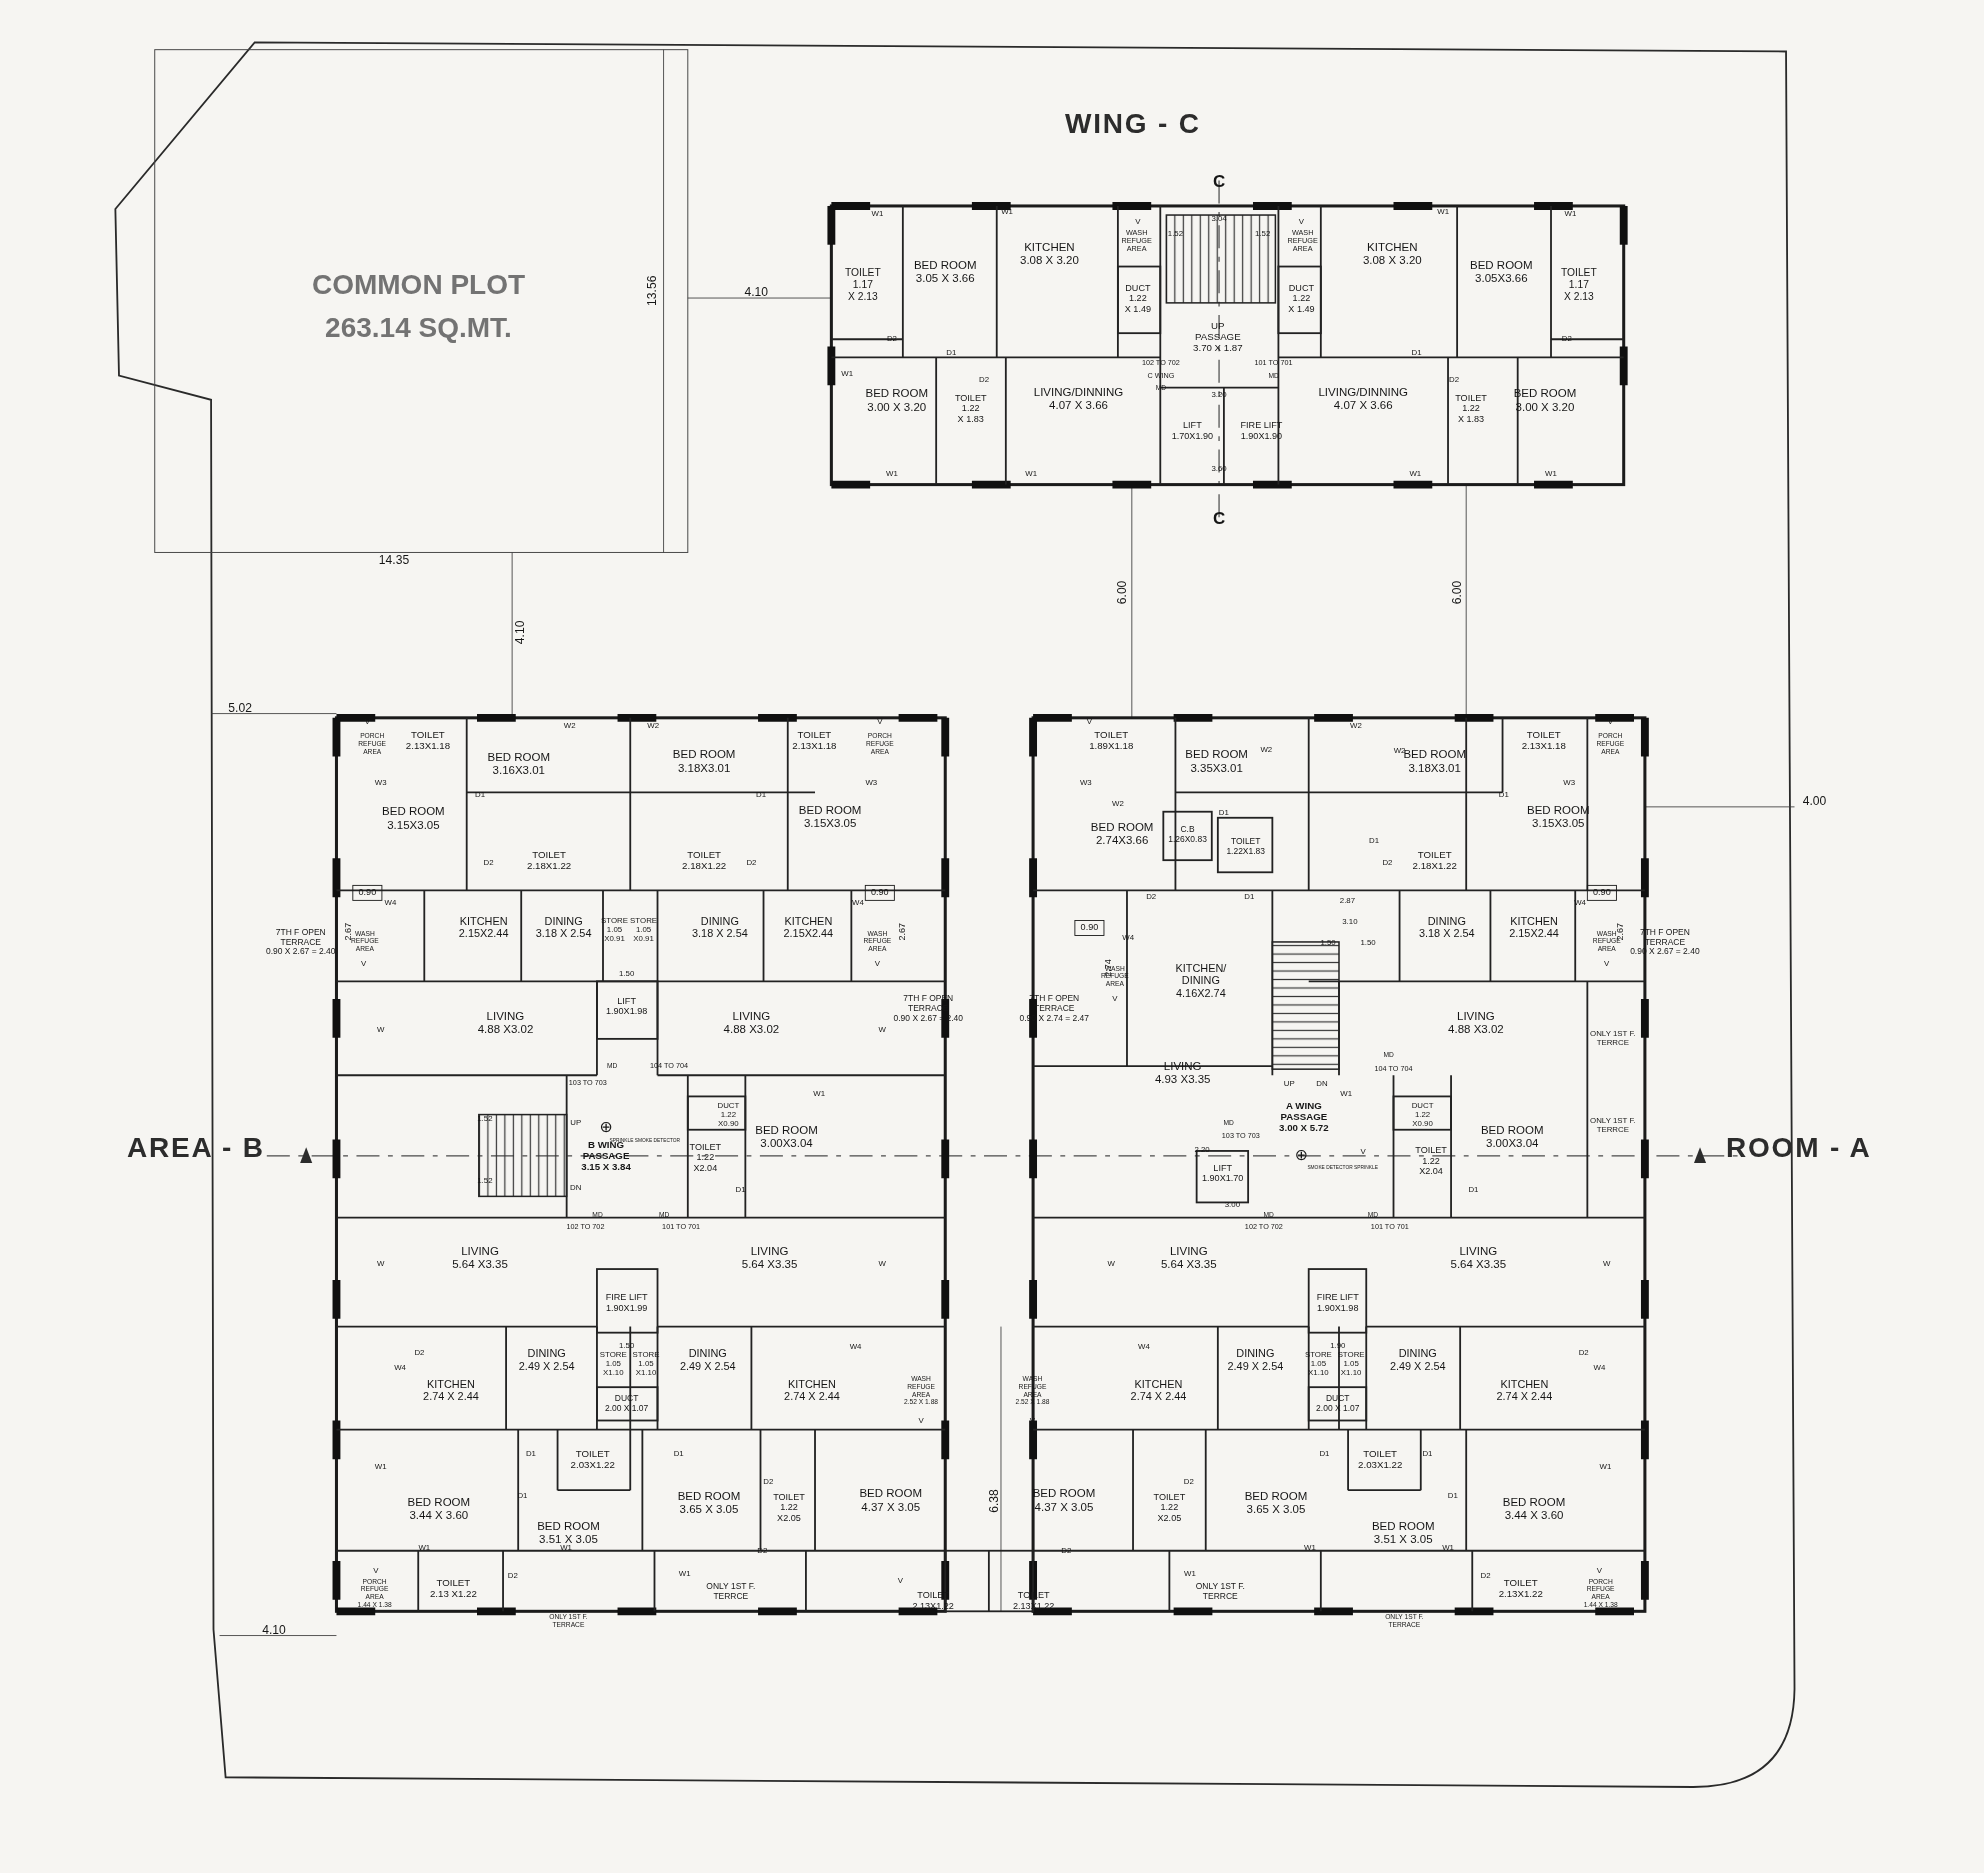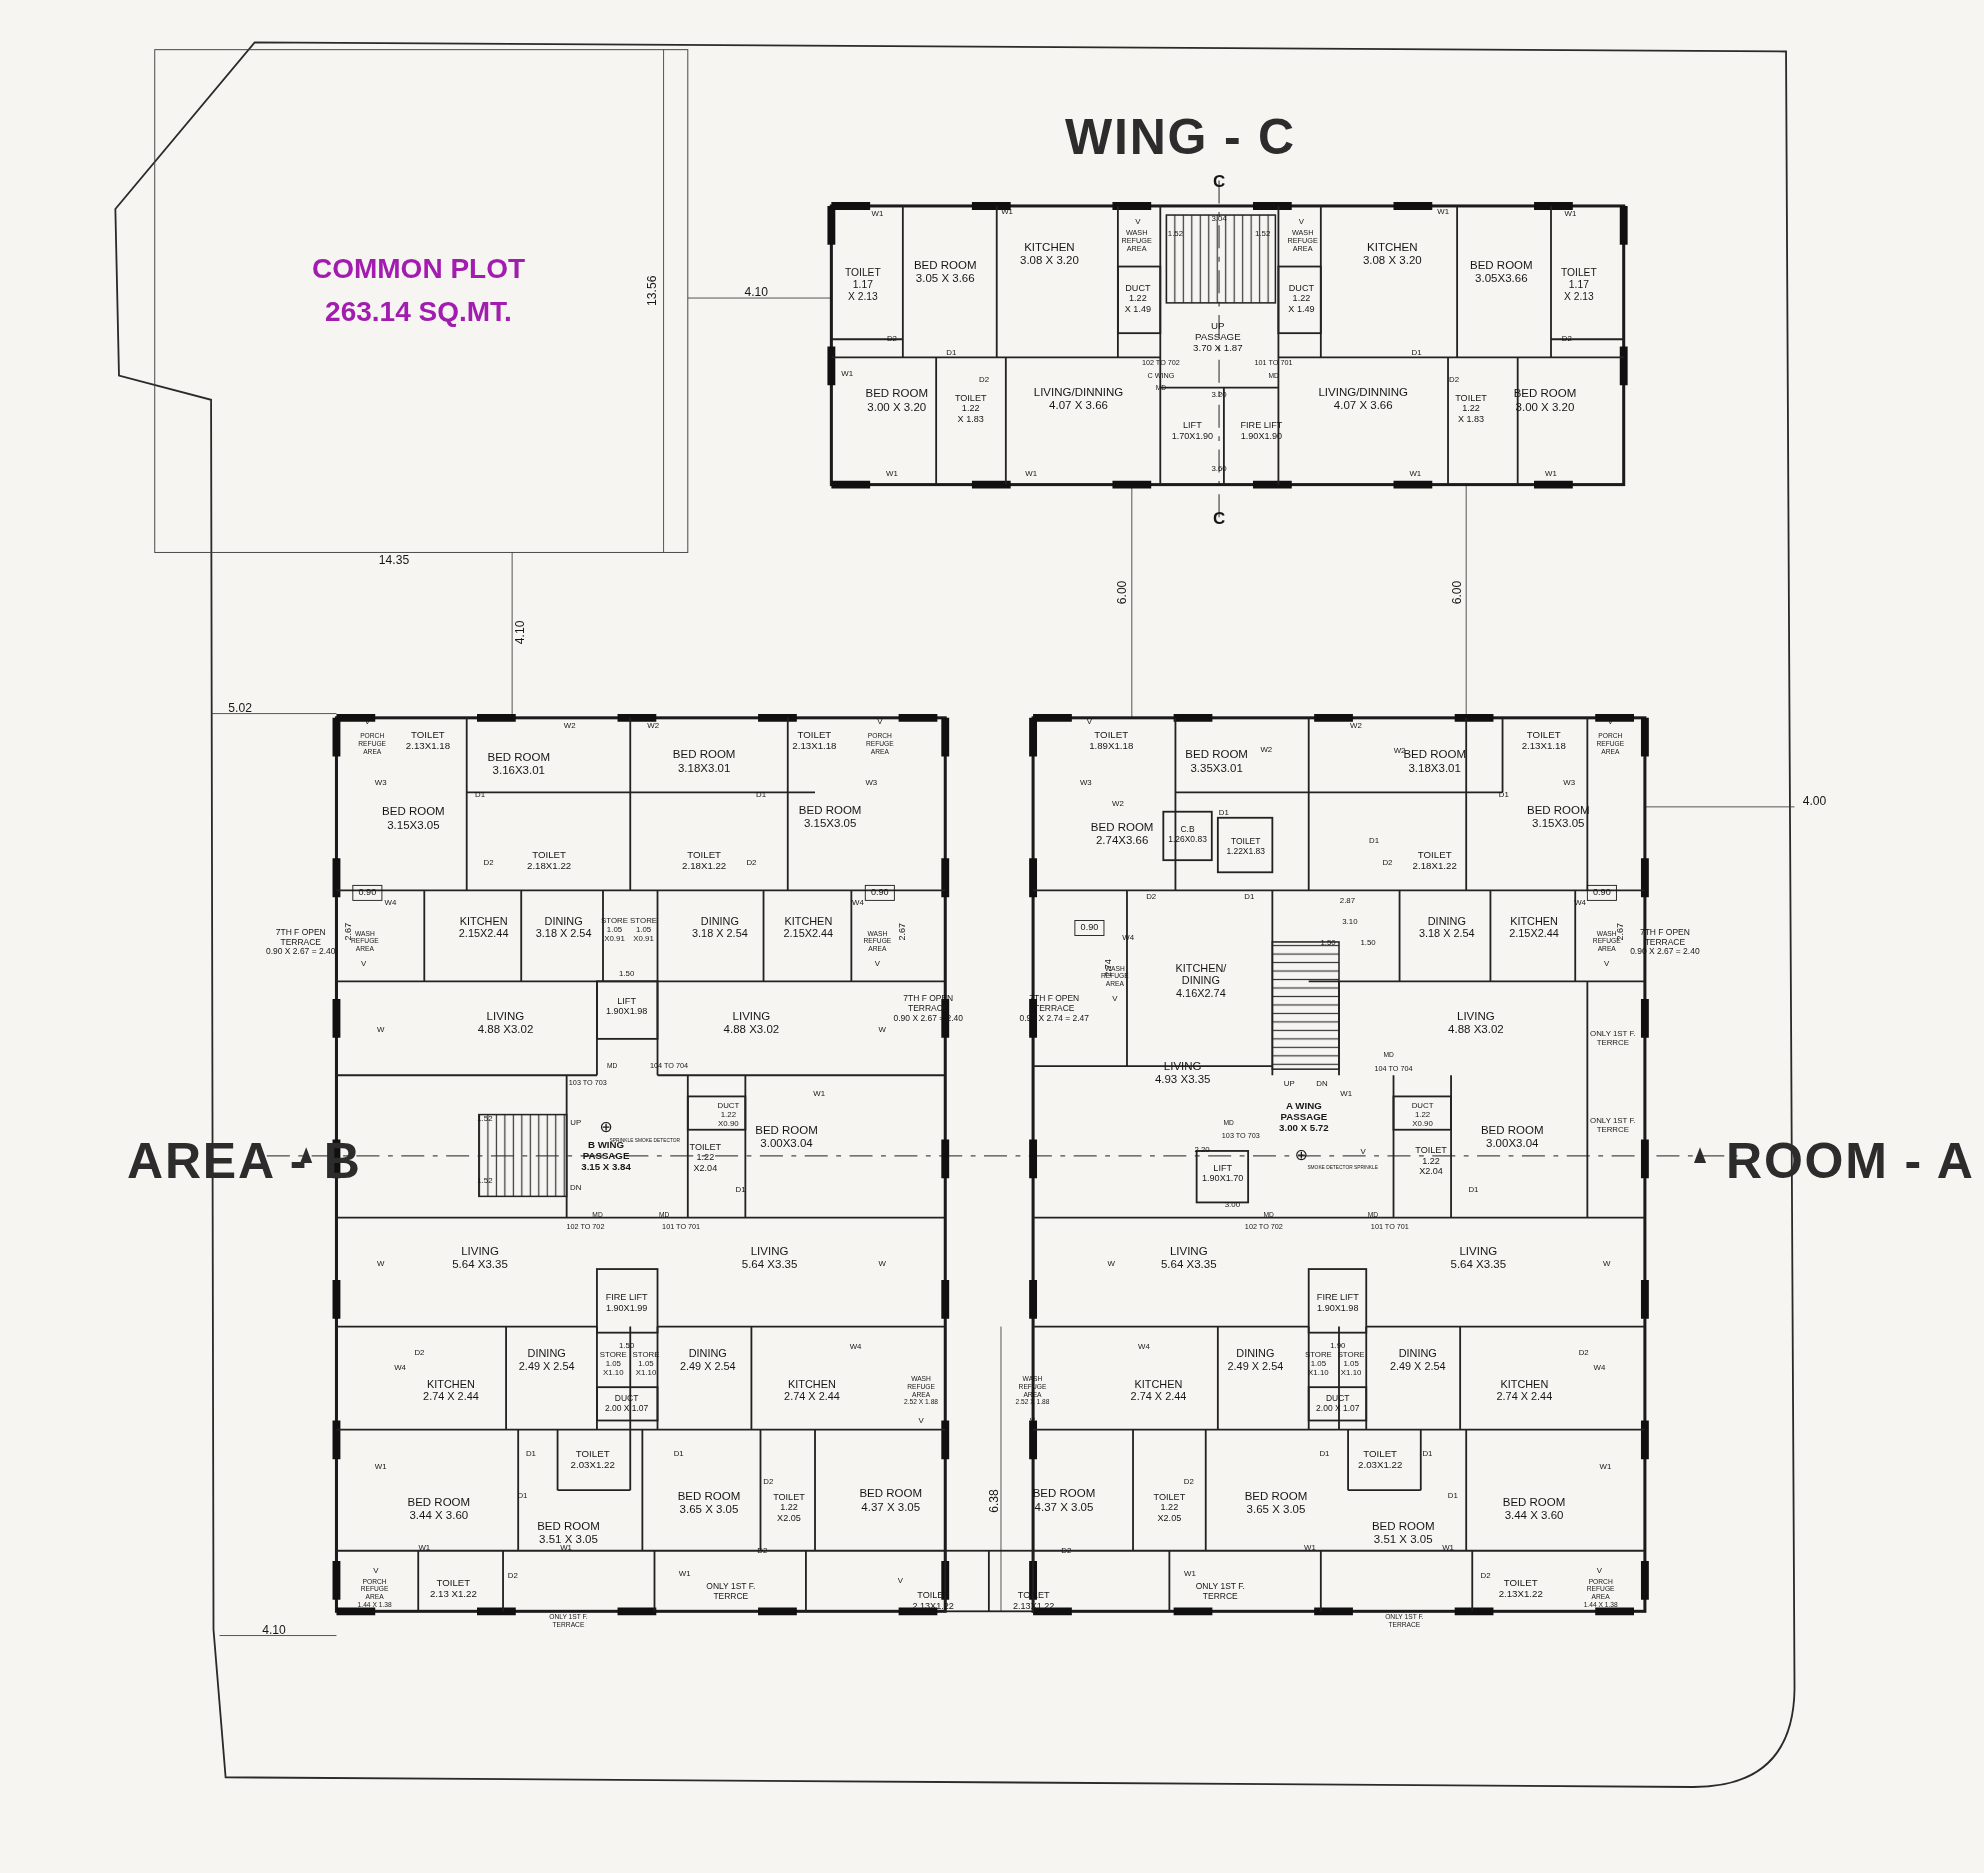--- a/index.html
+++ b/index.html
@@ -8,25 +8,25 @@
   .outer{fill:none;stroke:#1b1b1b;stroke-width:5;}
   .win{fill:none;stroke:#101010;stroke-width:13;stroke-dasharray:64 168;}
   .wall{fill:none;stroke:#222;stroke-width:3;}
   .cell{fill:none;stroke:#222;stroke-width:3;}
   .thin{fill:none;stroke:#444;stroke-width:1.6;}
   .dim{fill:none;stroke:#3a3a3a;stroke-width:1.4;}
   .dash{fill:none;stroke:#4a4a4a;stroke-width:2;stroke-dasharray:38 14 8 14;}
   .hatchbox{stroke:#222;stroke-width:2.5;}
   .boundary{fill:none;stroke:#2a2a2a;stroke-width:3;}
   #labels-layer text{fill:#161616;font-family:"Liberation Sans",sans-serif;}
-  .big-title{position:absolute;font-weight:bold;color:#2c2c2c;letter-spacing:1.8px;font-size:50px;white-space:nowrap;}
+  .big-title{position:absolute;font-weight:bold;color:#2c2c2c;letter-spacing:1.8px;font-size:28px;white-space:nowrap;}
   .wing-c-title{left:1065px;top:108px;}
   .wing-b-title{left:127px;top:1132px;}
   .wing-a-title{left:1726px;top:1132px;}
-  .common-plot{position:absolute;left:261px;top:247px;width:315px;text-align:center;color:#a21caf;font-size:28px;font-weight:600;line-height:1.55;}
+  .common-plot{position:absolute;left:261px;top:263px;width:315px;text-align:center;color:#737373;font-size:28px;font-weight:600;line-height:1.55;}
 </style>
 </head>
 <body>
 
 <div class="sheet">
 
   <svg viewBox="0 0 3276 3092" width="1985" height="1873">
     <defs>
       <pattern id="hv" width="14" height="14" patternUnits="userSpaceOnUse">
         <path d="M7,0 V14" stroke="#333" stroke-width="2"></path>

